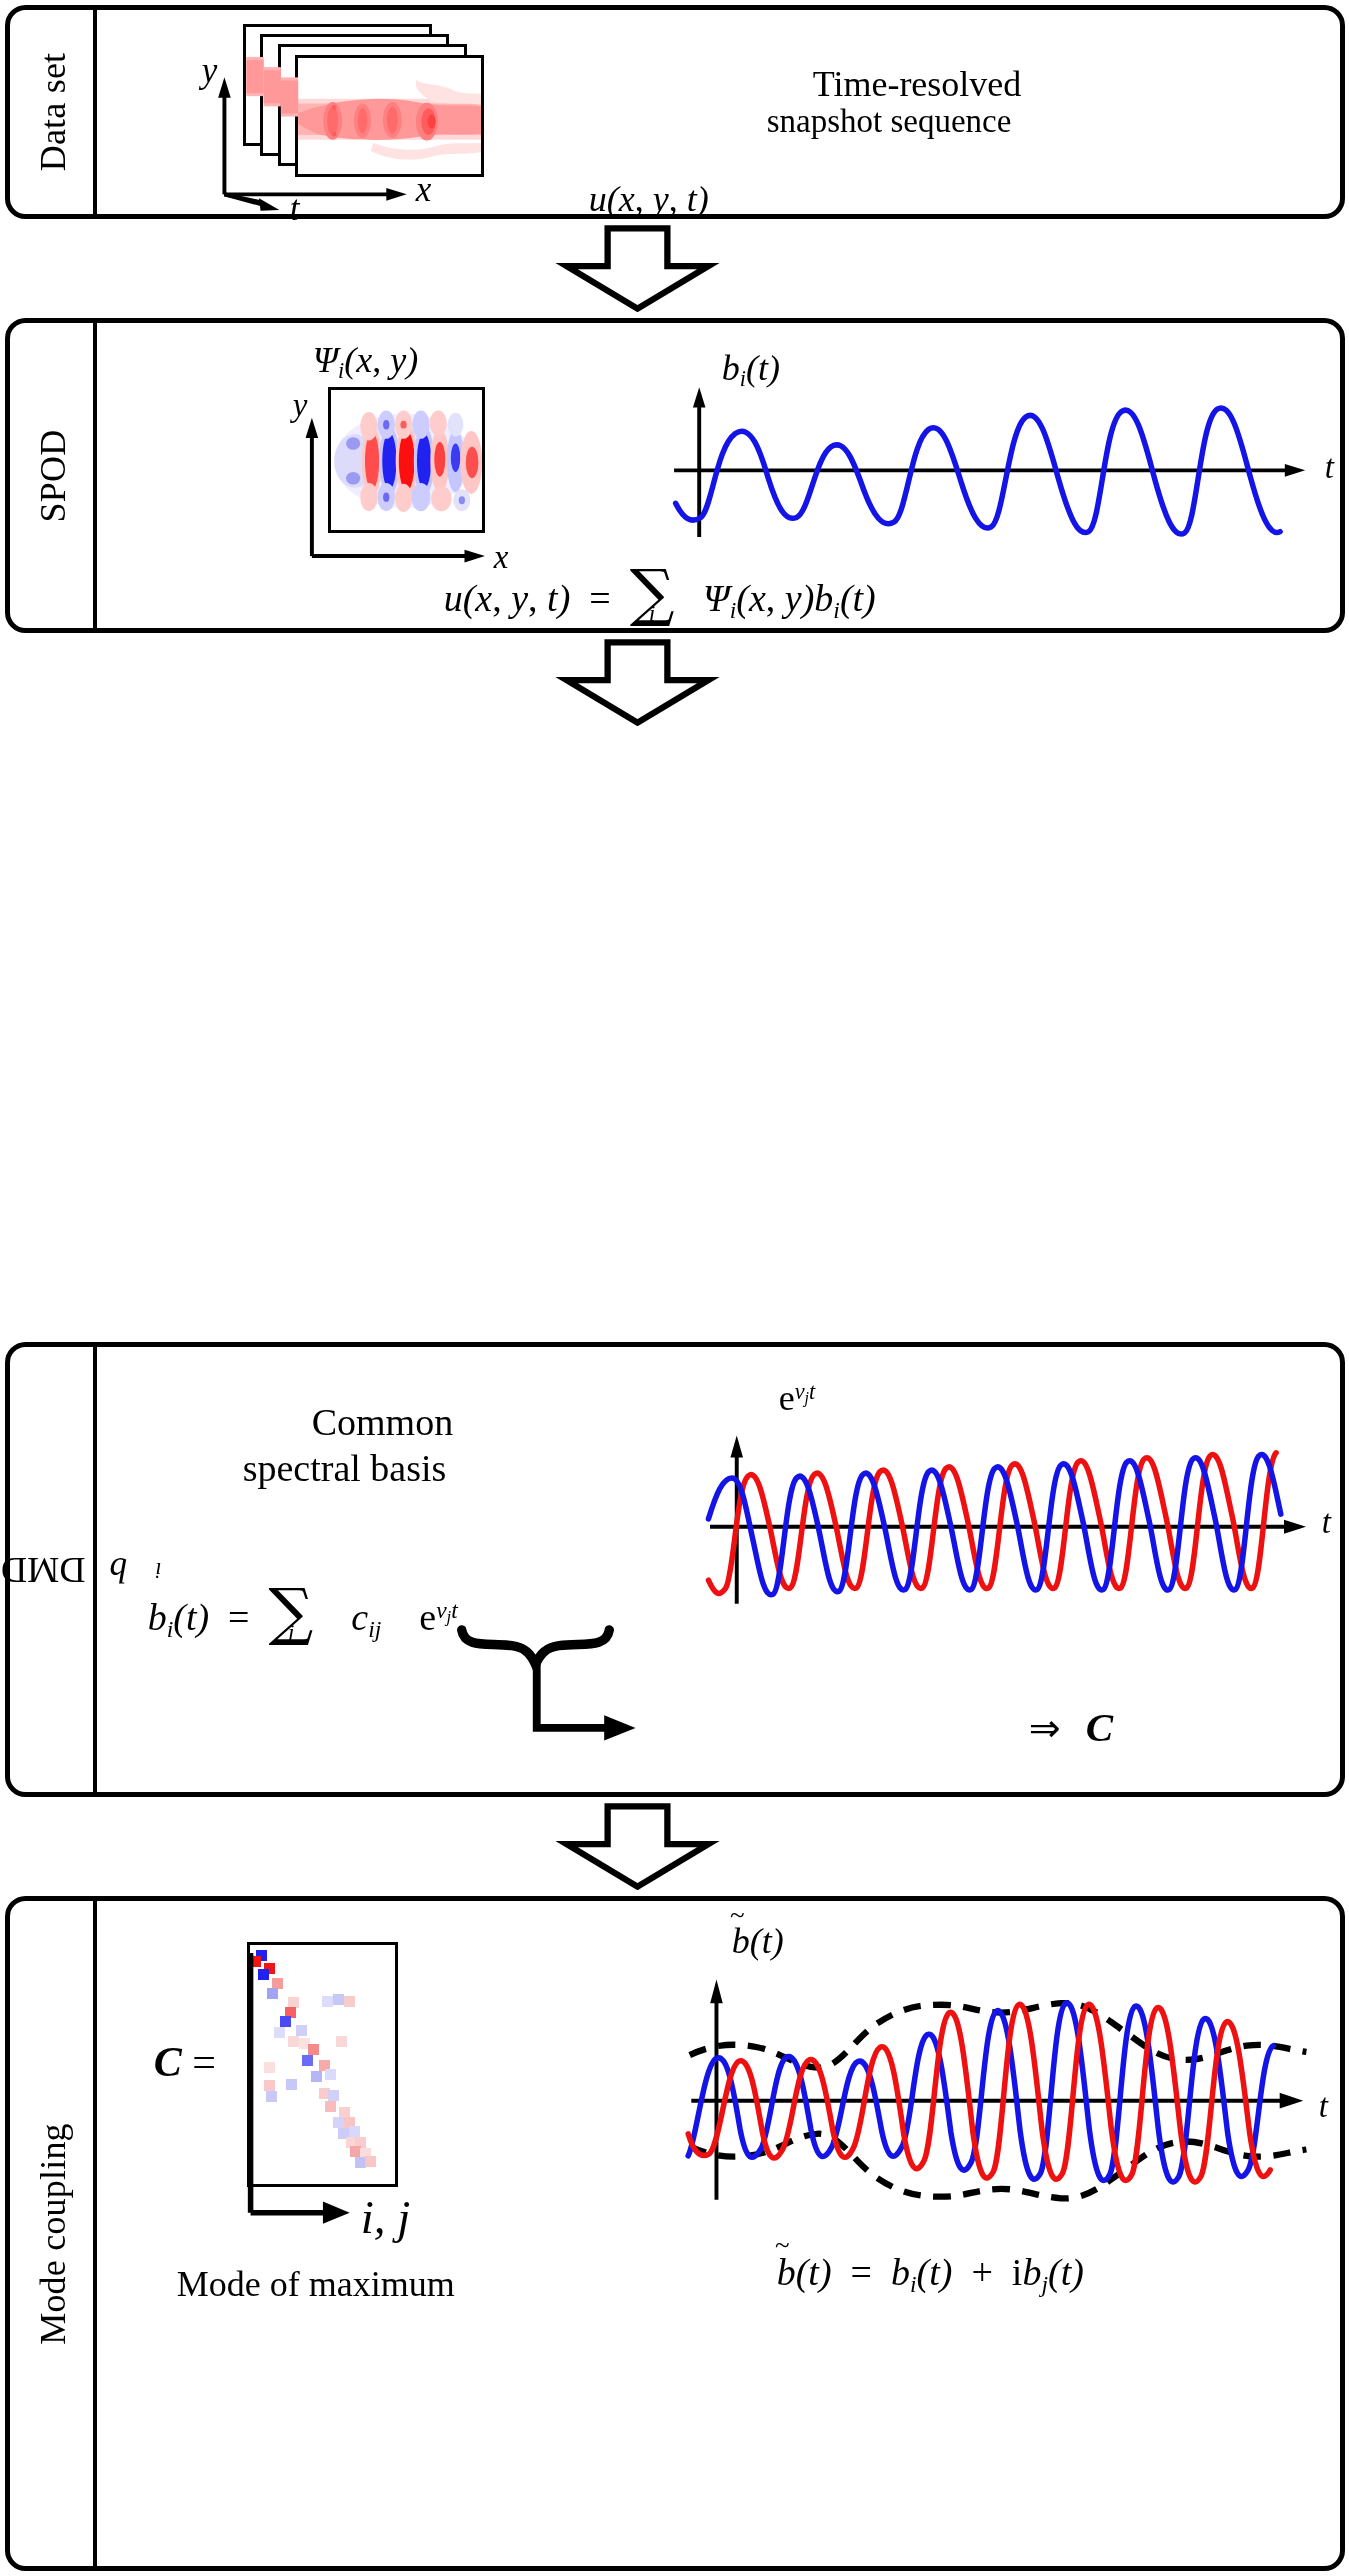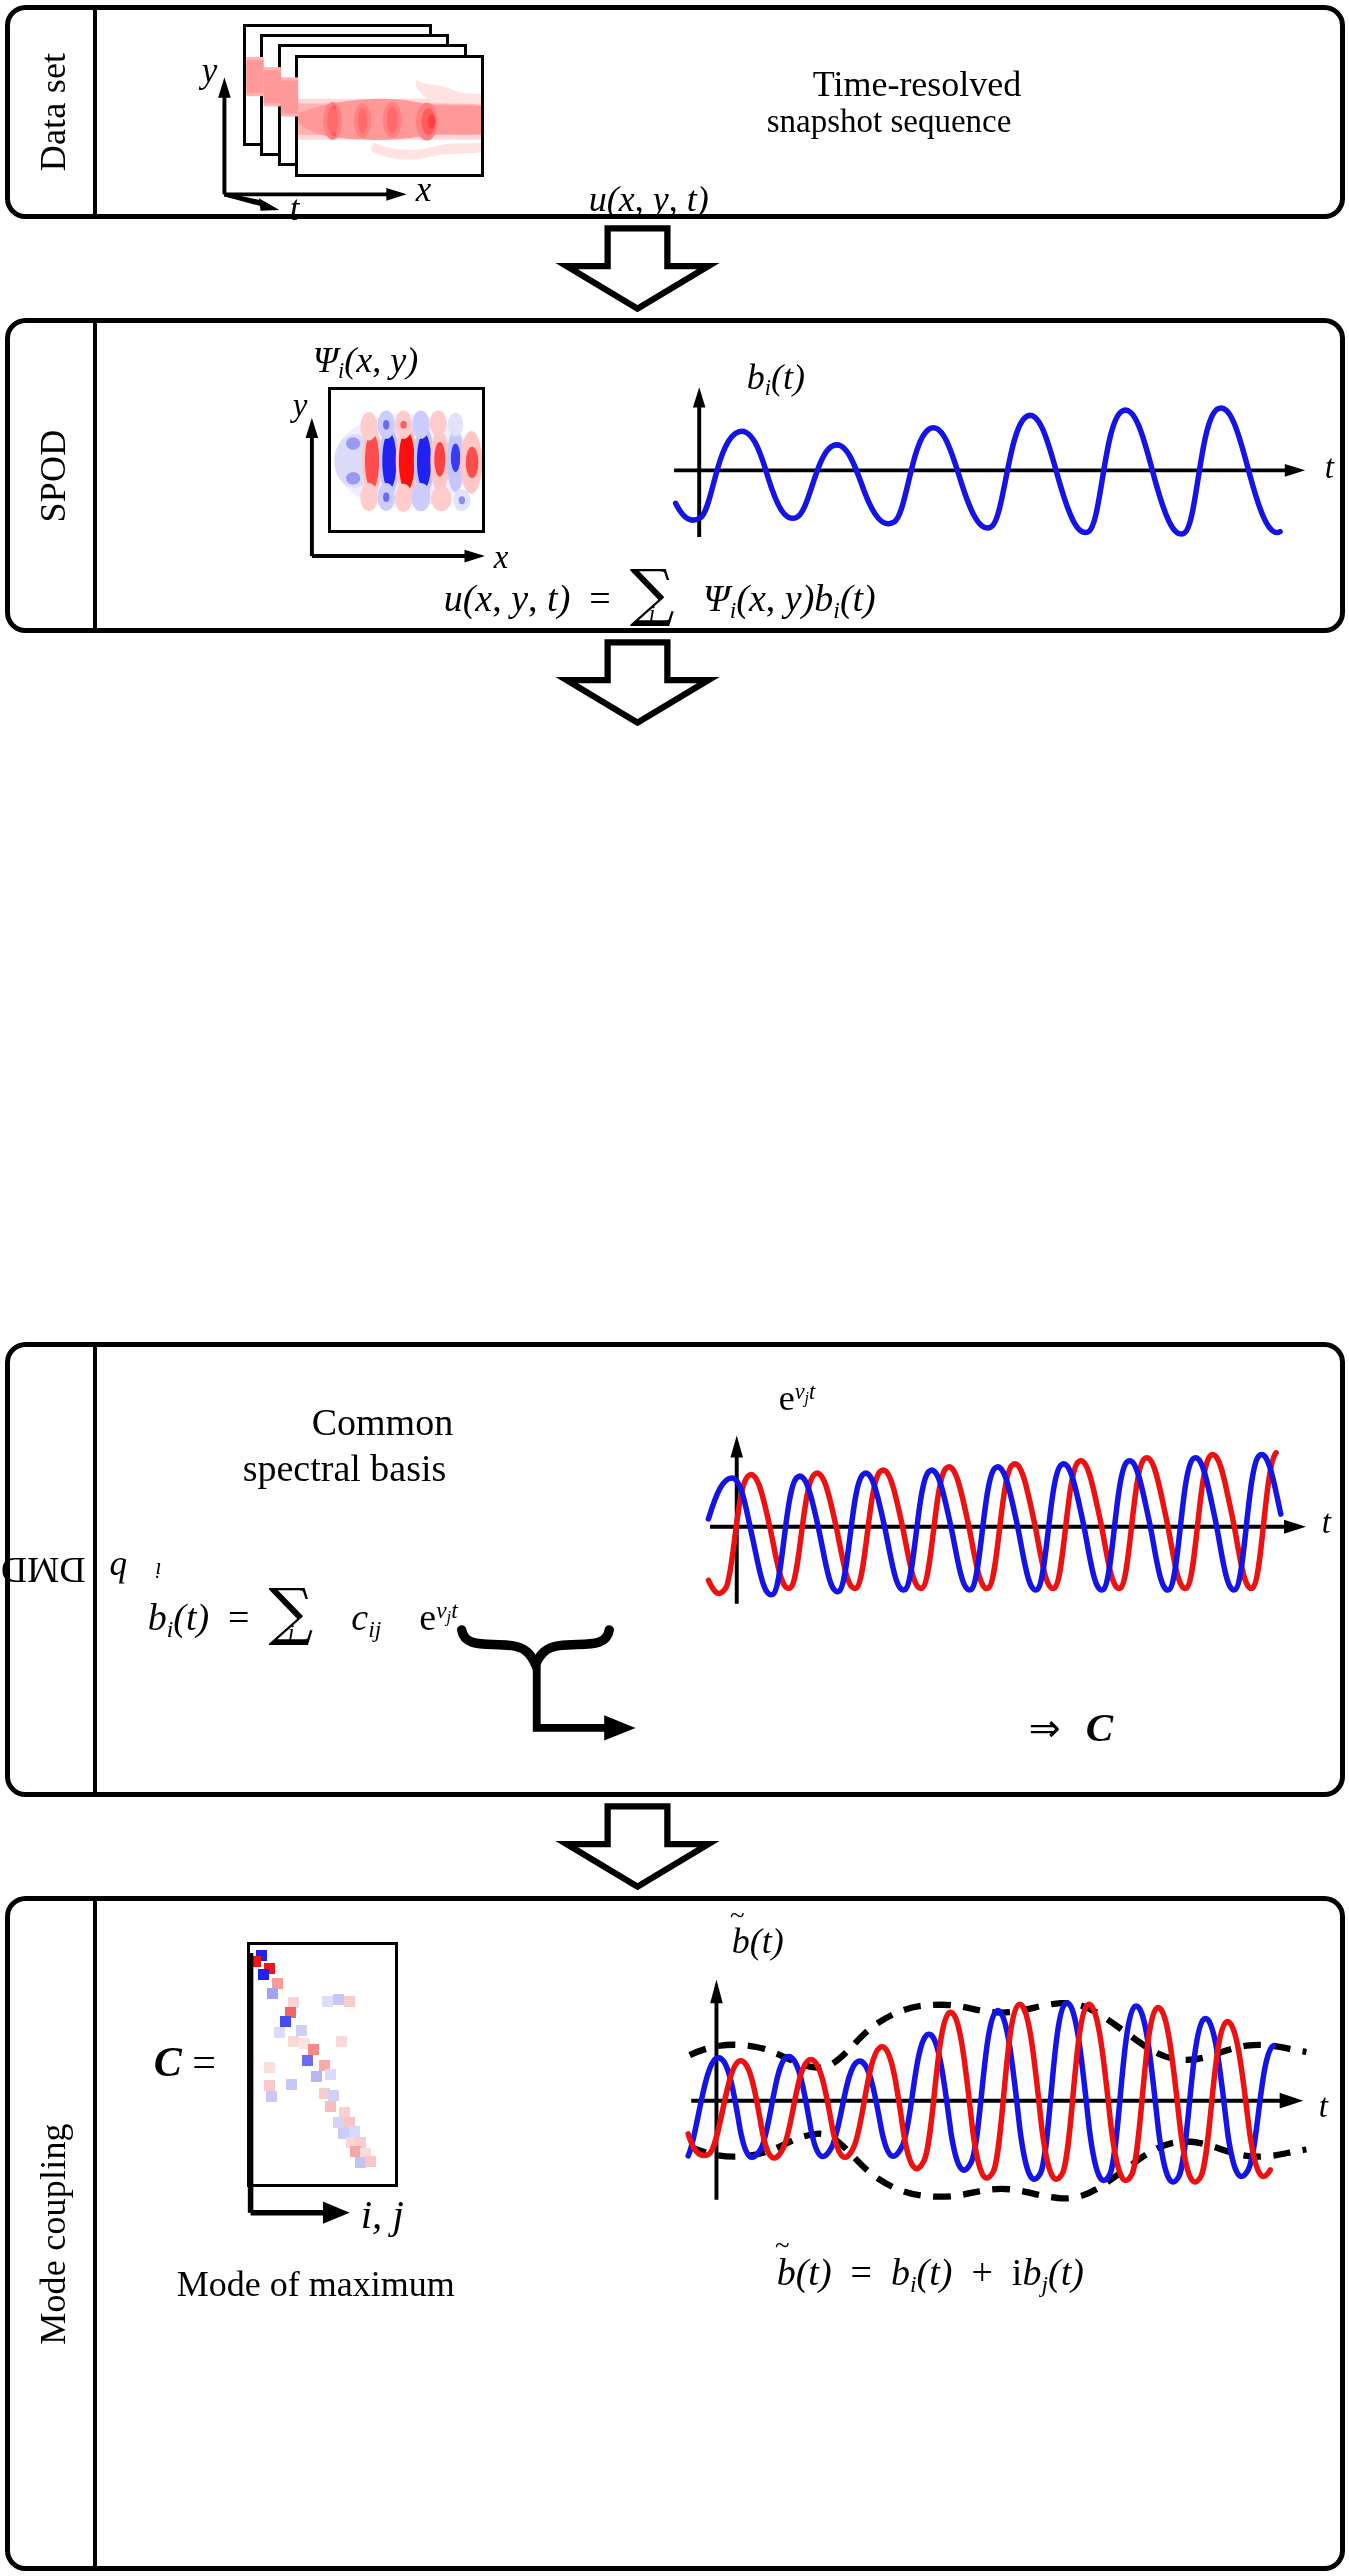--- a/index.html
+++ b/index.html
@@ -198,21 +198,21 @@
 
       <svg style="position:absolute;left:181px;top:71px;" width="236" height="181" viewBox="0 0 300 230">
         <line x1="38" y1="206" x2="38" y2="48" stroke="#000" stroke-width="5"></line>
         <polygon points="38,30 30,56 46,56" fill="#000"></polygon>
         <line x1="38" y1="206" x2="238" y2="206" stroke="#000" stroke-width="5"></line>
         <polygon points="258,206 232,198 232,214" fill="#000"></polygon>
       </svg>
       <div class="abs math" style="left:192px;top:64px;font-size:33px;">y</div>
       <div class="abs math" style="left:393px;top:216px;font-size:33px;">x</div>
 
-      <div class="abs" style="left:621px;top:33px;font-size:36px;margin-left:25px;">
+      <div class="abs" style="left:621px;top:24px;font-size:36px;">
         <span class="math">b</span><span class="sub">i</span><span class="math">(</span><span class="math">t</span><span class="math">)</span>
       </div>
 
       <svg style="position:absolute;left:566px;top:61px;" width="661" height="157" viewBox="0 0 840 200">
         <line x1="40" y1="195" x2="40" y2="22" stroke="#000" stroke-width="5"></line>
         <polygon points="40,4 32,30 48,30" fill="#000"></polygon>
         <line x1="8" y1="110" x2="790" y2="110" stroke="#000" stroke-width="5"></line>
         <polygon points="812,110 786,102 786,118" fill="#000"></polygon>
         <path d="M10 152
                  C20 172, 30 178, 42 170
@@ -390,21 +390,21 @@
           </g>
         </svg>
       </div>
 
       <svg style="position:absolute;left:137px;top:44px;" width="236" height="315" viewBox="0 0 300 400">
         <line x1="16" y1="10" x2="16" y2="340" stroke="#000" stroke-width="7"></line>
         <line x1="16" y1="340" x2="112" y2="340" stroke="#000" stroke-width="7"></line>
         <polygon points="142,340 108,326 108,354" fill="#000"></polygon>
       </svg>
 
-      <div class="abs math" style="left:260px;top:289px;font-size:41px;font-family:Liberation Serif, serif;">i, j</div>
+      <div class="abs math" style="left:260px;top:289px;font-size:47px;font-family:Liberation Serif, serif;">i, j</div>
       <div class="abs txt" style="left:76px;top:362px;font-size:36px;">Mode of maximum</div>
 
       <div class="abs" style="left:631px;top:19px;font-size:36px;">
         <span style="display:inline-block;position:relative;">
           <span class="math">b</span>
           <span style="position:absolute;left:-1.6px;top:-20.5px;font-size:27px;">~</span>
         </span><span class="math">(</span><span class="math">t</span><span class="math">)</span>
       </div>
 
       <svg style="position:absolute;left:584px;top:66px;" width="645" height="236" viewBox="0 0 820 300">

